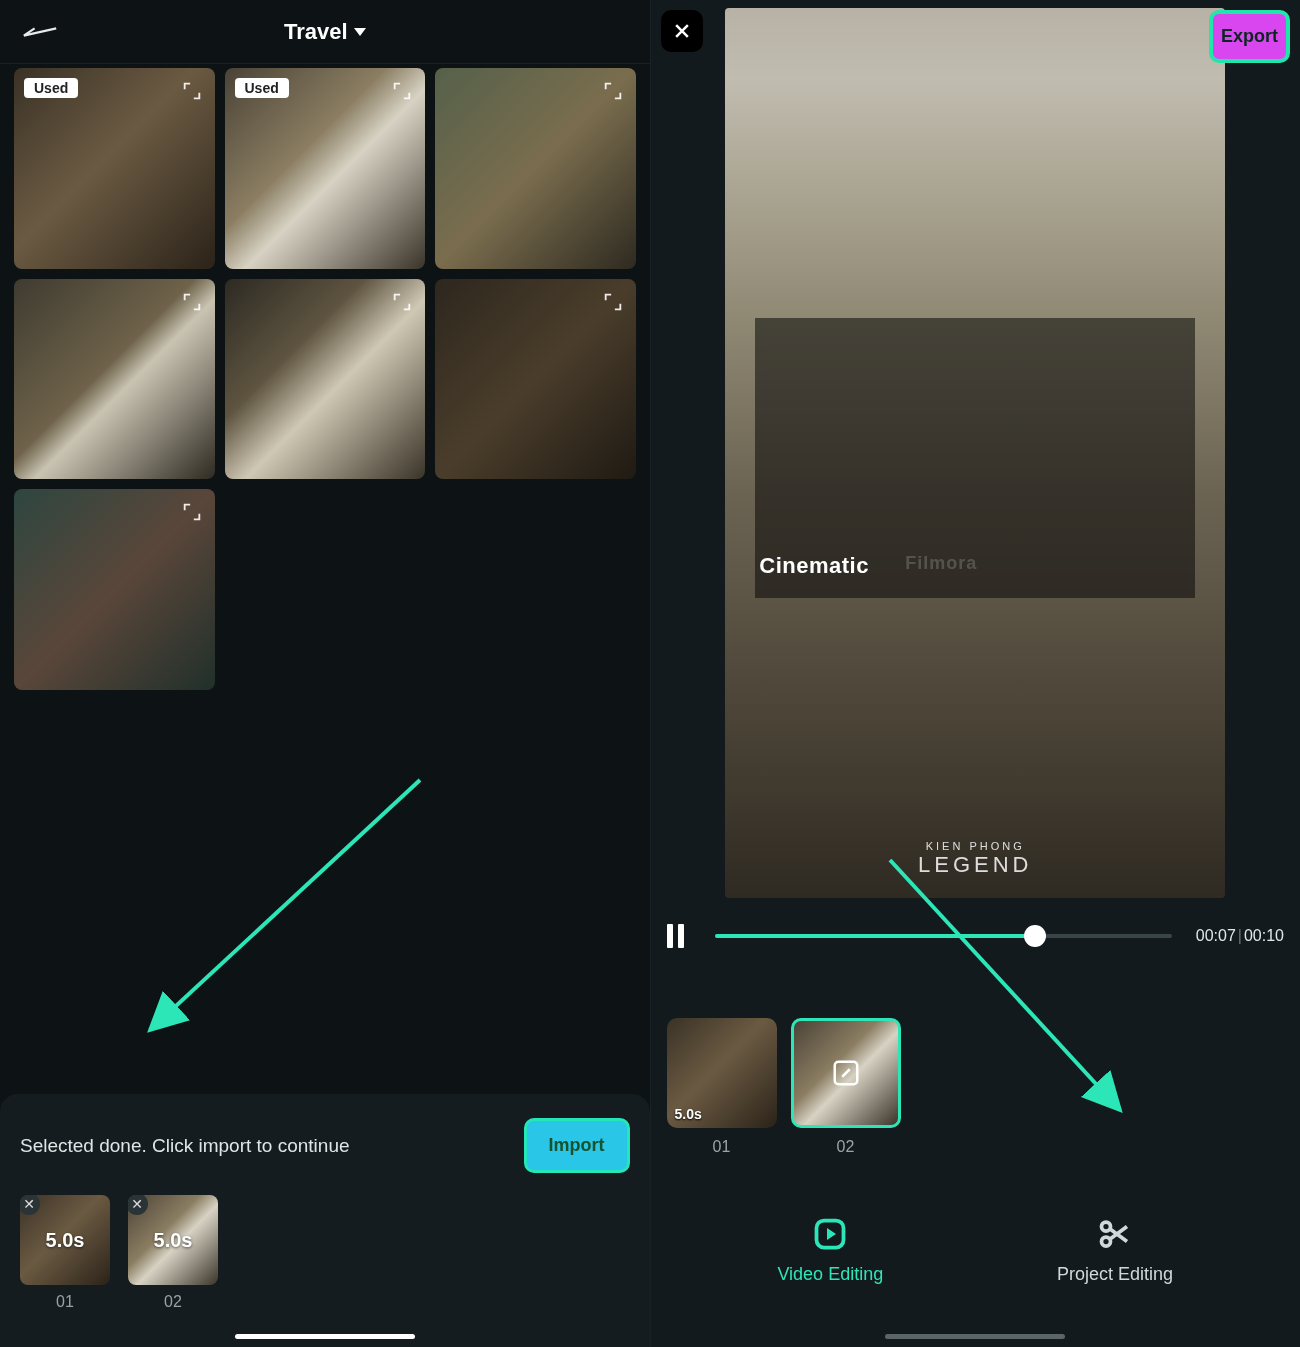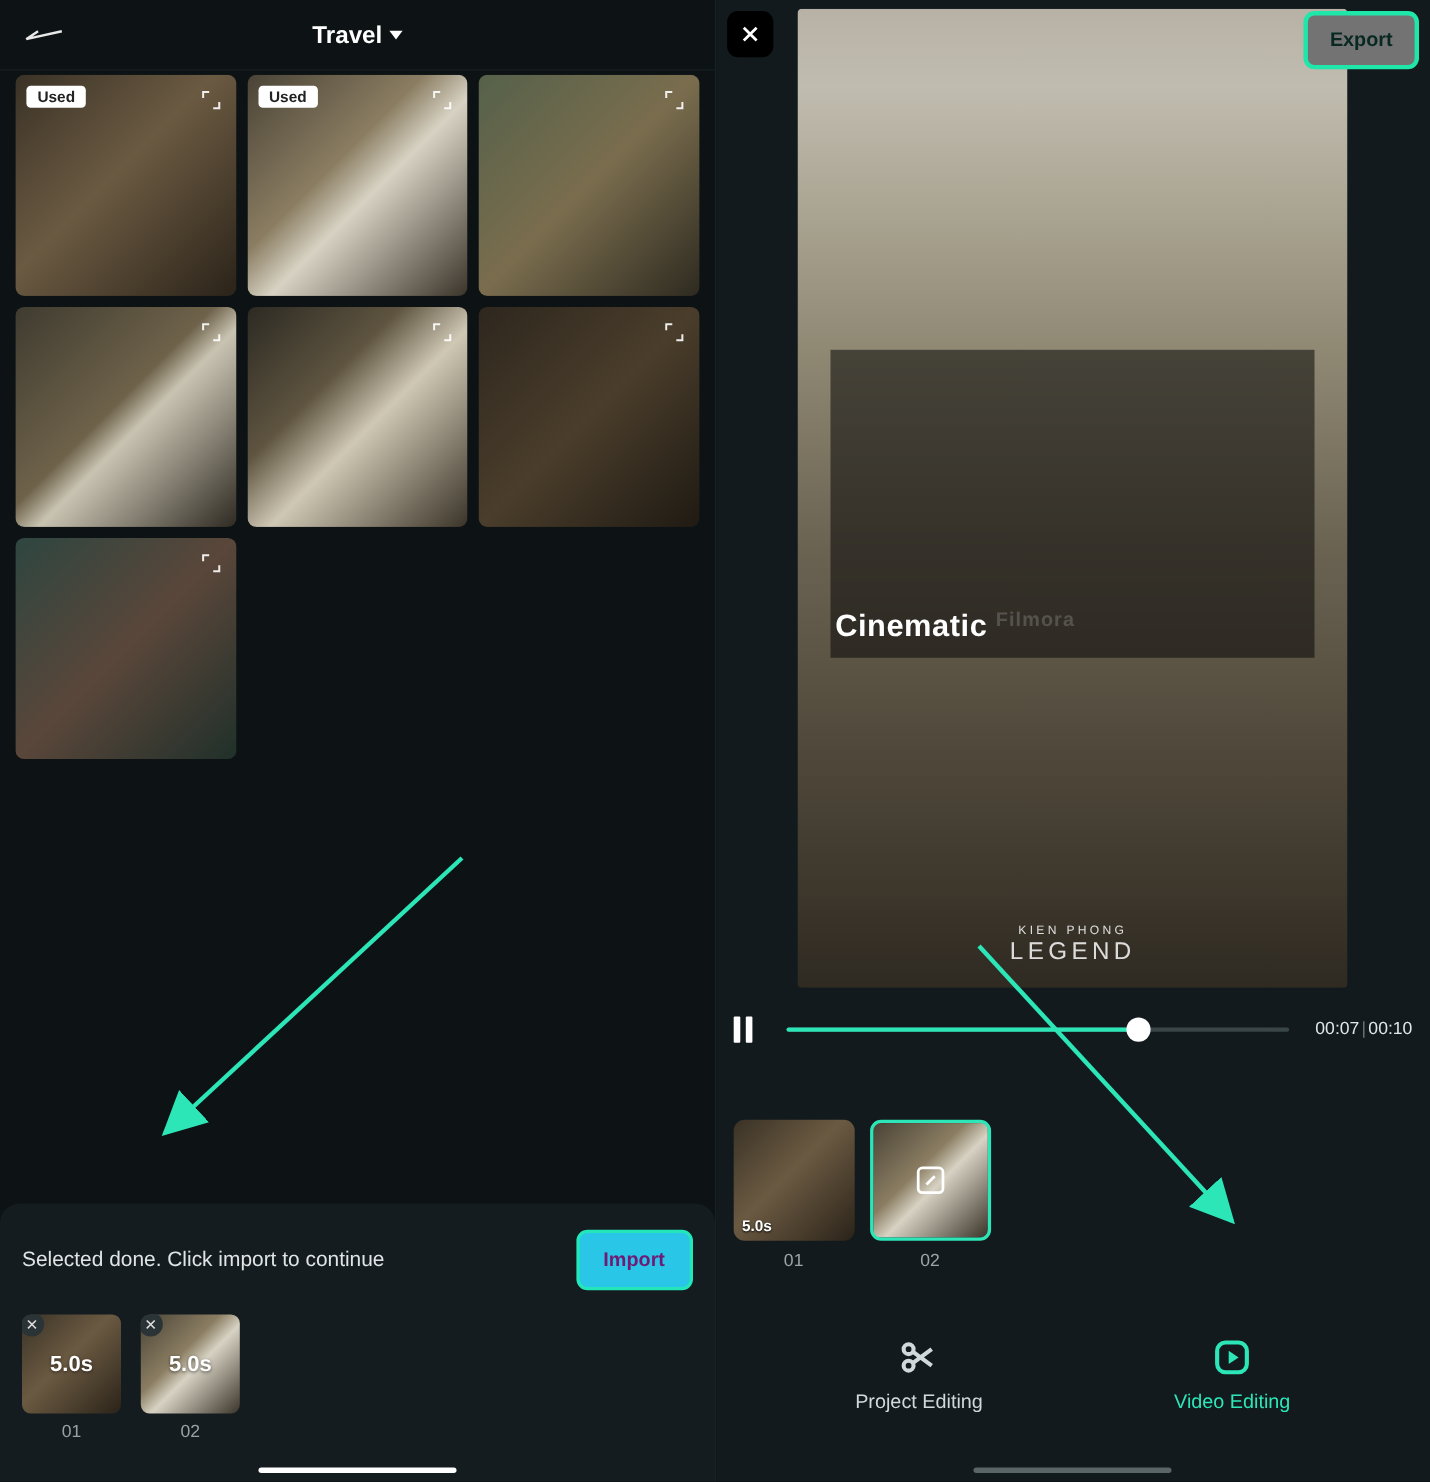--- a/index.html
+++ b/index.html
@@ -31,38 +31,38 @@
 .grid { display: grid; grid-template-columns: repeat(3, 1fr); gap: 10px; padding: 4px 14px; }
 .thumb { position: relative; aspect-ratio: 1/1; border-radius: 8px; overflow: hidden; background: #2a2a24; }
 .thumb .img { width: 100%; height: 100%; }
 .used-badge { position: absolute; top: 10px; left: 10px; background: #fff; color: #222; font-size: 14px; font-weight: 600; padding: 2px 10px; border-radius: 4px; }
 .expand-ic { position: absolute; top: 12px; right: 12px; width: 22px; height: 22px; opacity: .9;}
 .expand-ic svg { width:100%; height:100%; stroke:#fff; fill:none; stroke-width:2; }
 
 .sel-bar { position: absolute; bottom: 0; left: 0; right: 0; background: #141c1f; border-top-left-radius: 18px; border-top-right-radius: 18px; padding: 24px 20px 36px; }
 .sel-row { display: flex; align-items: center; justify-content: space-between; }
 .sel-text { font-size: 19px; color: #e0e4e5; }
-.import-btn { background: #29c6e8; color: #701a75; font-weight: 700; font-size: 18px; padding: 14px 22px; border-radius: 10px; border: 3px solid #23e7b9; }
+.import-btn { background: #29c6e8; color: #14532d; font-weight: 700; font-size: 18px; padding: 14px 22px; border-radius: 10px; border: 3px solid #23e7b9; }
 .sel-thumbs { display: flex; gap: 18px; margin-top: 22px; }
 .sel-item { display:flex; flex-direction:column; align-items:center; gap:8px;}
 .s-thumb { position: relative; width: 90px; height: 90px; border-radius: 8px; overflow:hidden; background:#3a342c; }
 .s-thumb .dur { position: absolute; inset:0; display:flex; align-items:center; justify-content:center; font-size: 20px; font-weight: 700; color:#fff; text-shadow: 0 1px 3px rgba(0,0,0,.6);}
 .s-close { position:absolute; top:-2px; left:-2px; width:22px; height:22px; background:#2a3336; border-radius:50%; display:flex; align-items:center; justify-content:center; font-size:14px; color:#ddd;}
 .s-label { font-size:16px; color:#97a2a5; }
 .home-ind { position:absolute; bottom:8px; left:50%; transform:translateX(-50%); width:180px; height:5px; background:#fff; border-radius:3px;}
 
 
 .r-top { position: relative; padding: 8px; }
 .close-btn { position:absolute; top:10px; left:10px; width:42px; height:42px; background:#000; border-radius:10px; display:flex; align-items:center; justify-content:center; z-index:5;}
 .close-btn svg{ width:20px; height:20px; stroke:#fff; stroke-width:3; }
-.export-btn { position:absolute; top:10px; right:10px; background:#737373; color:#082820; font-weight:700; font-size:18px; padding:12px 20px; border-radius:10px; border:4px solid #1fe6a9; z-index:5;margin-left:12px;}
+.export-btn { position:absolute; top:10px; right:10px; background:#d946ef; color:#082820; font-weight:700; font-size:18px; padding:12px 8px; border-radius:10px; border:4px solid #1fe6a9; z-index:5;margin-left:12px;}
 .preview { margin: 0 auto; width: 500px; height: 890px; background: #23201a; border-radius: 4px; overflow:hidden; position: relative;}
 .preview .room-img { width:100%; height:100%; }
 .overlay-band { position:absolute; top:310px; left:30px; right:30px; height:280px; background:rgba(10,10,10,.55); }
-.cine-txt { position:absolute; top:545px; left:34px; font-weight:800; font-size:28px; letter-spacing:.5px; color:#fff;}
+.cine-txt { position:absolute; top:545px; left:34px; font-weight:800; font-size:22px; letter-spacing:.5px; color:#fff;}
 .filmora-txt { position:absolute; top:545px; left:180px; font-weight:700; font-size:18px; color:rgba(255,255,255,.18); letter-spacing:1px;}
 .legend-wrap { position:absolute; bottom:20px; left:50%; transform:translateX(-50%); text-align:center; color:rgba(240,240,240,.9);}
 .legend-sm { font-size:11px; letter-spacing:3px;margin-top:13px;}
 .legend-lg { font-size:22px; letter-spacing:4px; font-weight:300;}
 
 .play-row { display:flex; align-items:center; gap:24px; padding: 18px 16px 0;}
 .pause-ic { width:24px; display:flex; gap:5px;}
 .pause-ic span{ width:6px; height:24px; background:#fff; border-radius:1px;}
 .slider { flex:1; position:relative; height:4px; background:#3a4548; border-radius:2px;}
 .slider .fill{ position:absolute; left:0; top:0; bottom:0; width:70%; background:#2de6b8; border-radius:2px;}
@@ -242,38 +242,38 @@
                 <rect x="3" y="3" width="18" height="18" rx="3"></rect>
                 <path d="M9 15l6-6"></path>
               </svg>
           </div>
         </div>
         <div class="r-label">02</div>
       </div>
     </div>
 
     <div class="action-row">
+      <div class="act accent">
+        <div class="ic">
+          <svg viewBox="0 0 24 24">
+              <rect x="3" y="3" width="18" height="18" rx="5"></rect>
+              <path d="M10 8l6 4-6 4z" fill="#2de6b8" stroke="none"></path>
+            </svg>
+        </div>
+        <span>Video Editing</span>
+      </div>
       <div class="act plain">
         <div class="ic">
           <svg viewBox="0 0 24 24">
               <circle cx="6" cy="7" r="3"></circle>
               <circle cx="6" cy="17" r="3"></circle>
               <path d="M8.5 8.5L20 17M8.5 15.5L20 7"></path>
             </svg>
         </div>
         <span>Project Editing</span>
-      </div>
-      <div class="act accent">
-        <div class="ic">
-          <svg viewBox="0 0 24 24">
-              <rect x="3" y="3" width="18" height="18" rx="5"></rect>
-              <path d="M10 8l6 4-6 4z" fill="#2de6b8" stroke="none"></path>
-            </svg>
-        </div>
-        <span>Video Editing</span>
       </div>
     </div>
 
     <div class="r-home-ind"></div>
   </div>
 </div>
 
 <svg class="arrow-svg" style="left:90px; top:770px; width:350px; height:280px;" viewBox="0 0 350 280">
   <defs>
       <marker id="ah1" markerWidth="12" markerHeight="12" refX="9" refY="5" orient="auto">

